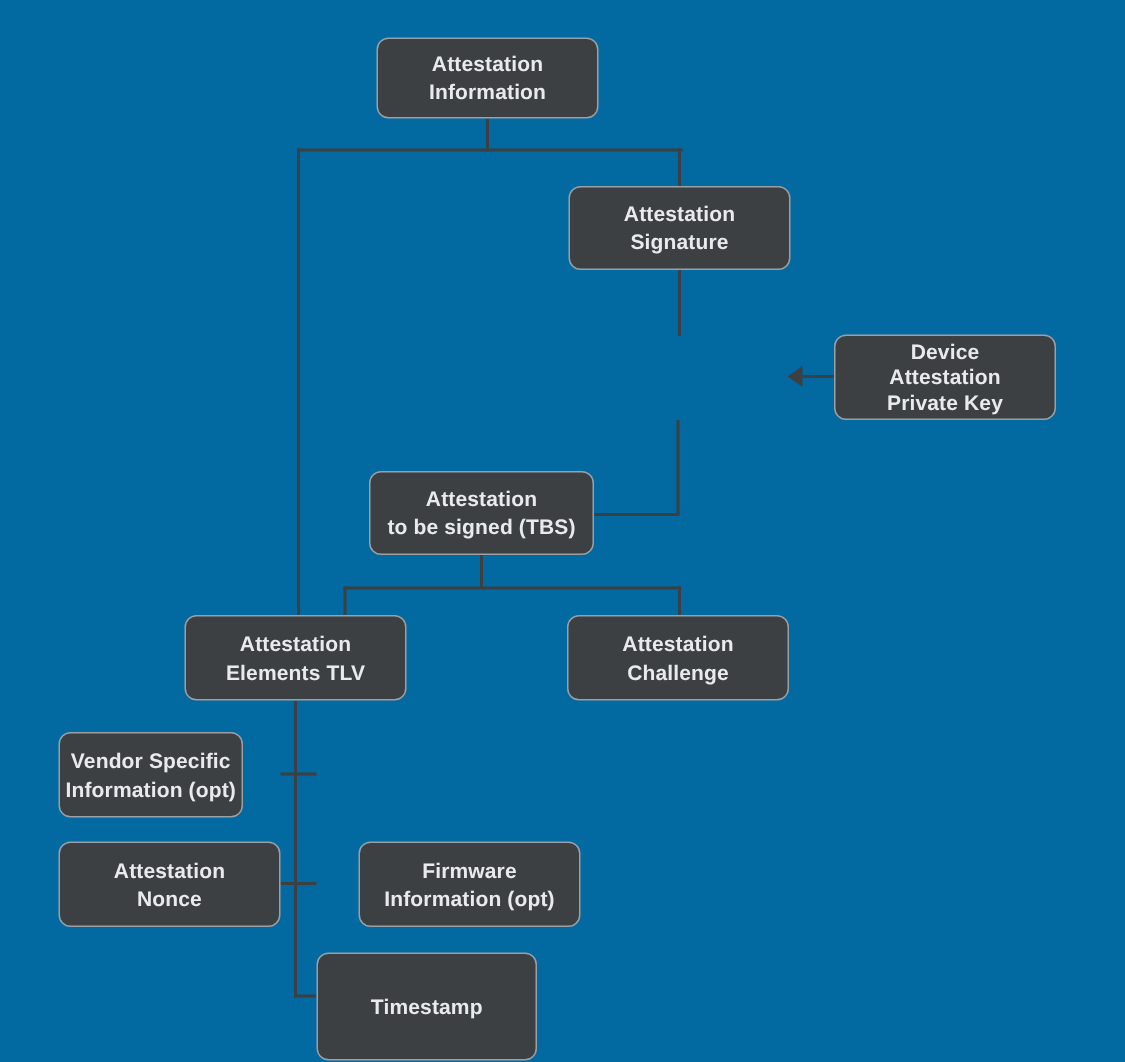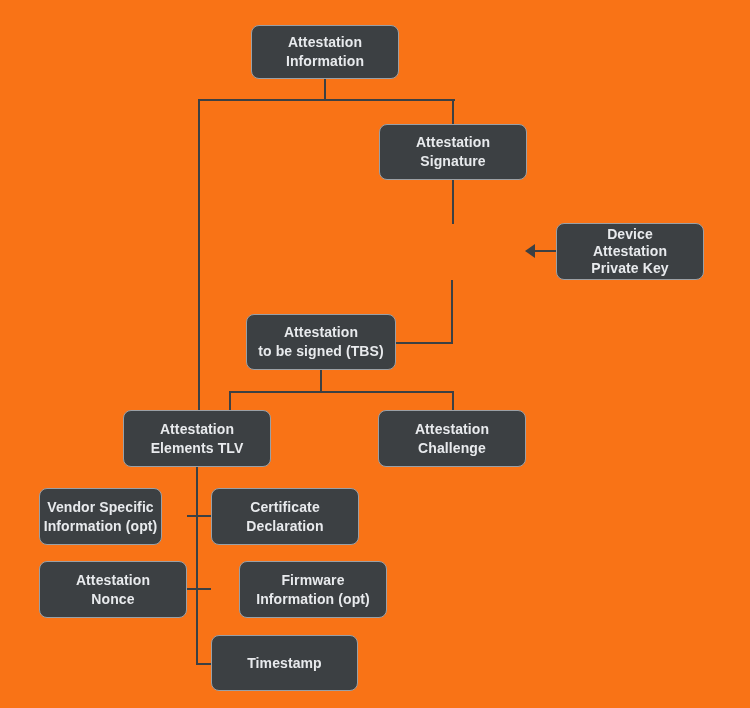--- a/index.html
+++ b/index.html
@@ -1,17 +1,17 @@
 <!DOCTYPE html>
 <html><head>
 <meta charset="utf-8">
 <style>
   html, body { margin:0; padding:0; background:#000; }
   .canvas {
-    position:relative; width:750px; height:708px; background:#f97316;
+    position:relative; width:750px; height:708px; background:#0369a1;
     font-family:"Liberation Sans", sans-serif; overflow:hidden;
   }
   .node {
     position:absolute; box-sizing:border-box;
     display:flex; align-items:center; justify-content:center;
     text-align:center; white-space:pre-line;
     background:#3c4043; border:1px solid #9aa0a6; border-radius:8px;
     color:#e8eaed; font-size:14px; line-height:19px; font-weight:bold;
     letter-spacing:0.1px; padding:2px;
   }
@@ -28,21 +28,21 @@
   #n-sig       { left:379px; top:124px; width:148px; height:56px; }
   #n-ecdsa     { left:378px; top:224px; width:149px; height:56px; }
   #n-device    { left:556px; top:223px; width:148px; height:57px; }
   #n-tbs       { left:246px; top:314px; width:150px; height:56px; }
   #n-tlv       { left:123px; top:410px; width:148px; height:57px; }
   #n-challenge { left:378px; top:410px; width:148px; height:57px; }
   #n-vendor    { left:39px;  top:488px; width:123px; height:57px; }
   #n-cert      { left:211px; top:488px; width:148px; height:57px; }
   #n-nonce     { left:39px;  top:561px; width:148px; height:57px; }
   #n-firmware  { left:211px; top:561px; width:148px; height:57px;margin-left:28px; }
-  #n-timestamp { left:211px; top:635px; width:147px; height:56px; }
+  #n-timestamp { left:211px; top:635px; width:147px; height:72px; }
   
   #e-info-down      { left:324px; top:79px;  width:2px;   height:22px; }
   #e-top-h          { left:198px; top:99px;  width:257px; height:2px; }
   #e-left-long      { left:198px; top:99px;  width:2px;   height:311px; }
   #e-sig-drop       { left:452px; top:99px;  width:2px;   height:25px; }
   #e-sig-ecdsa      { left:452px; top:180px; width:2px;   height:44px; }
   #e-ecdsa-down     { left:451px; top:280px; width:2px;   height:64px; }
   #e-tbs-h          { left:396px; top:342px; width:57px;  height:2px; }
   #e-key-line       { left:535px; top:250px; width:21px;  height:2px; }
   #a-key-arrow      { left:525px; top:244px; }
@@ -94,22 +94,20 @@
 
   <div class="node" id="n-tlv">Attestation
 Elements TLV</div>
 
   <div class="node" id="n-challenge">Attestation
 Challenge</div>
 
   <div class="node" id="n-vendor">Vendor Specific
 Information (opt)</div>
 
-  <div class="node" id="n-cert">Certificate
-Declaration</div>
 
   <div class="node" id="n-nonce">Attestation
 Nonce</div>
 
   <div class="node" id="n-firmware">Firmware
 Information (opt)</div>
 
   <div class="node" id="n-timestamp">Timestamp</div>
 
 </div>

